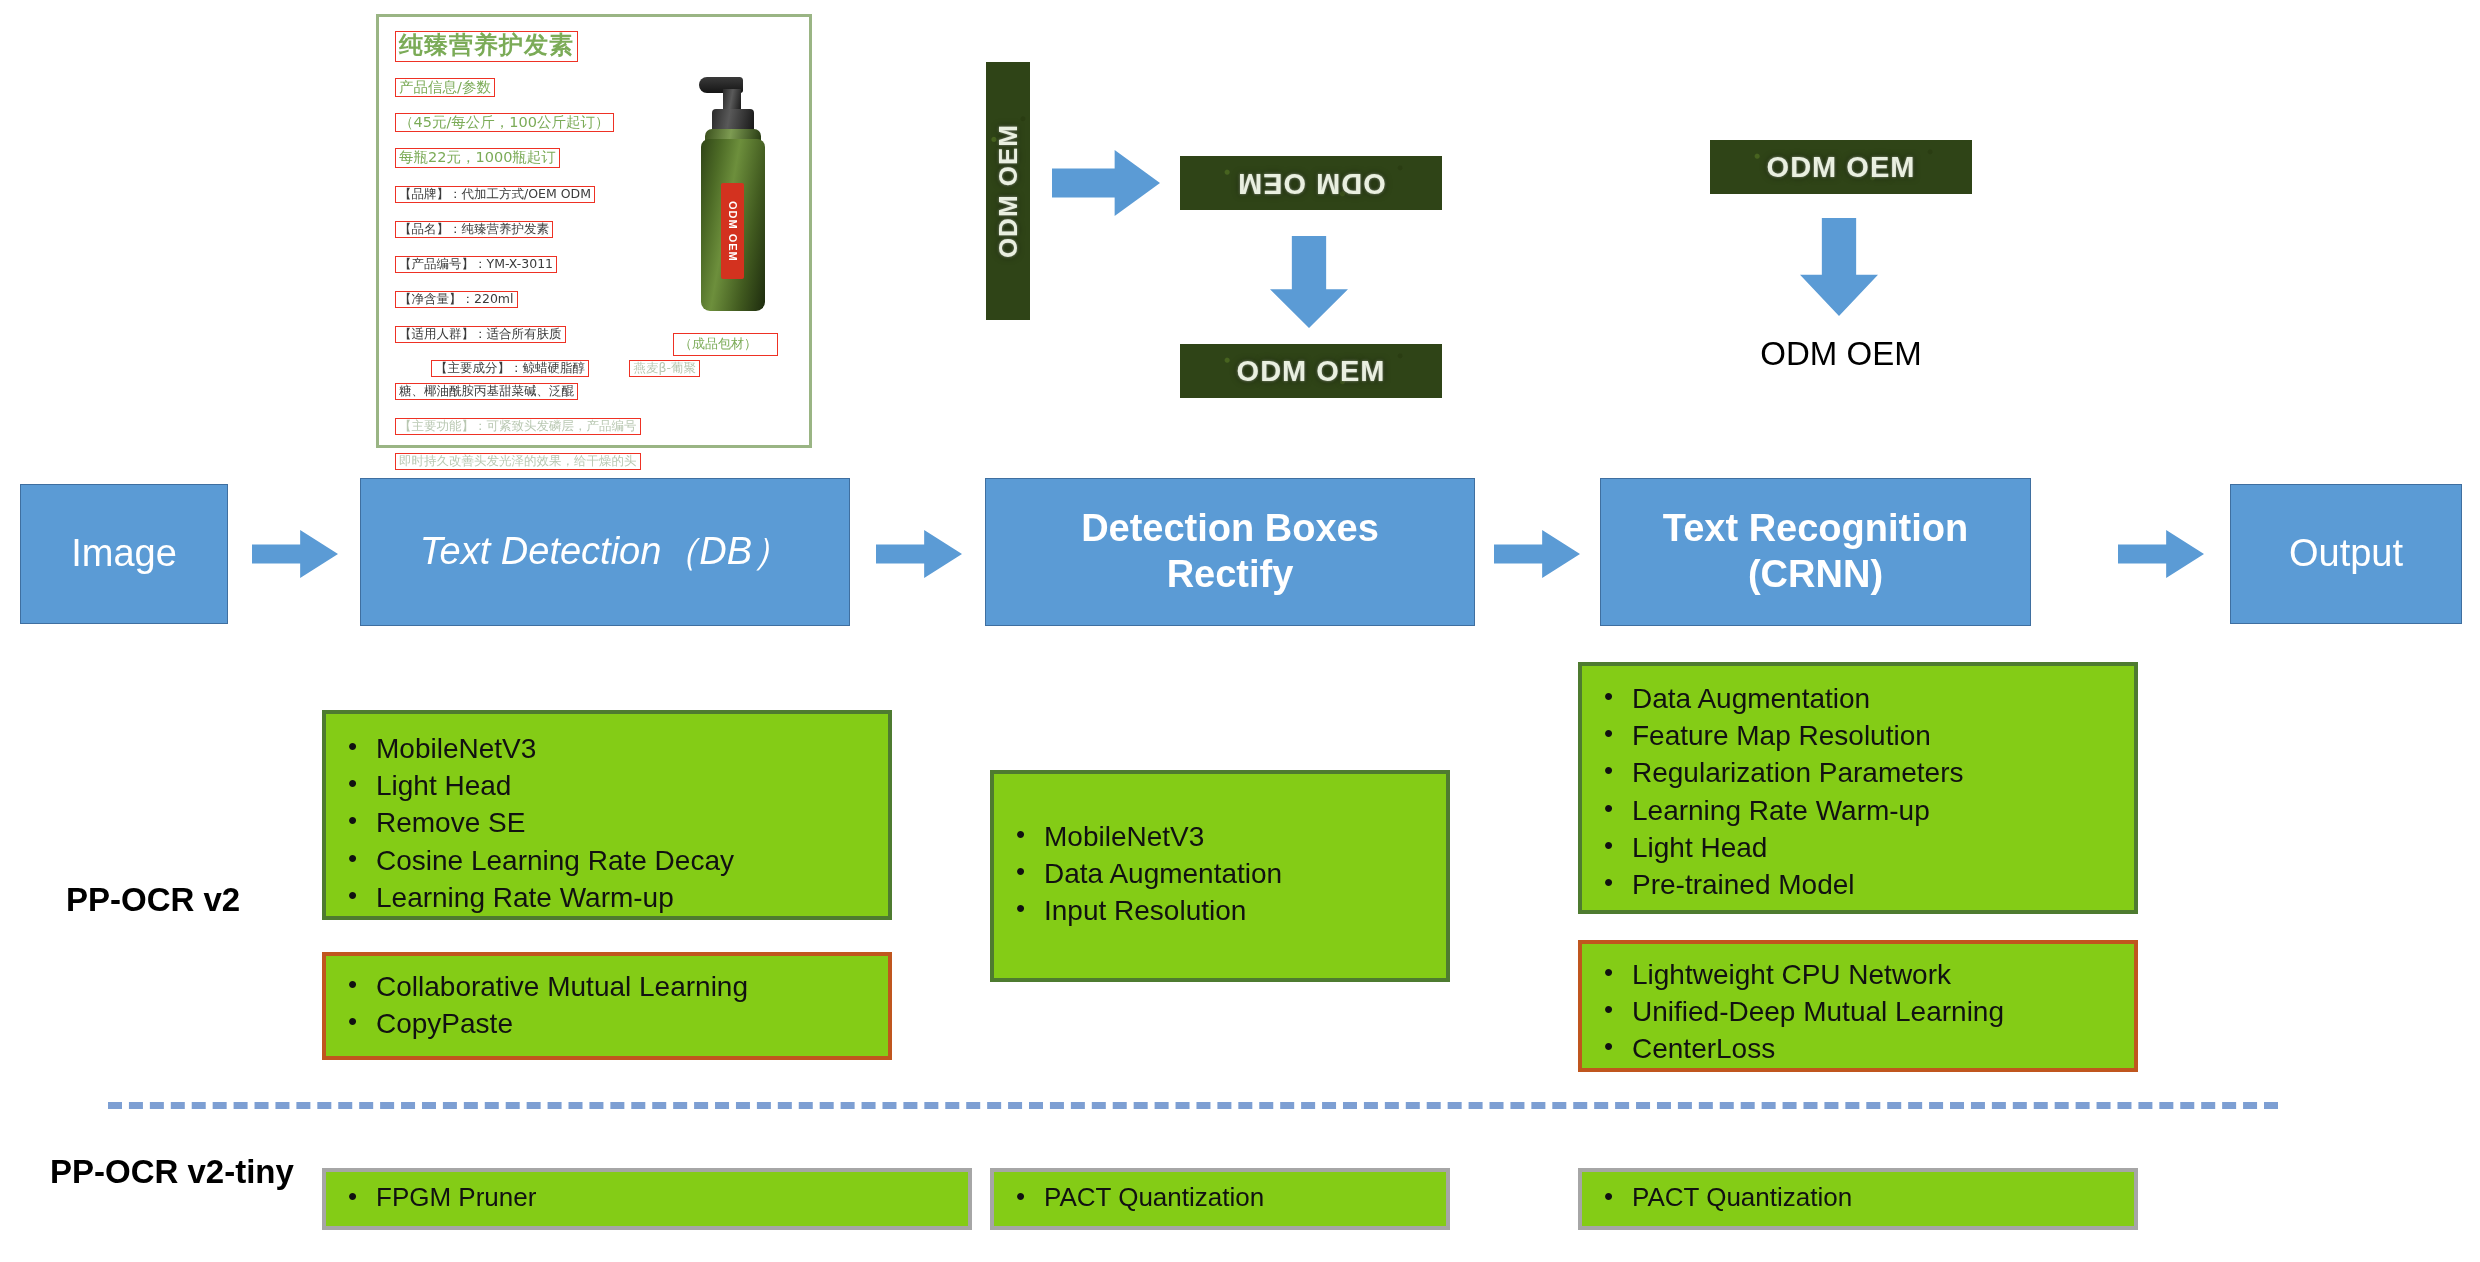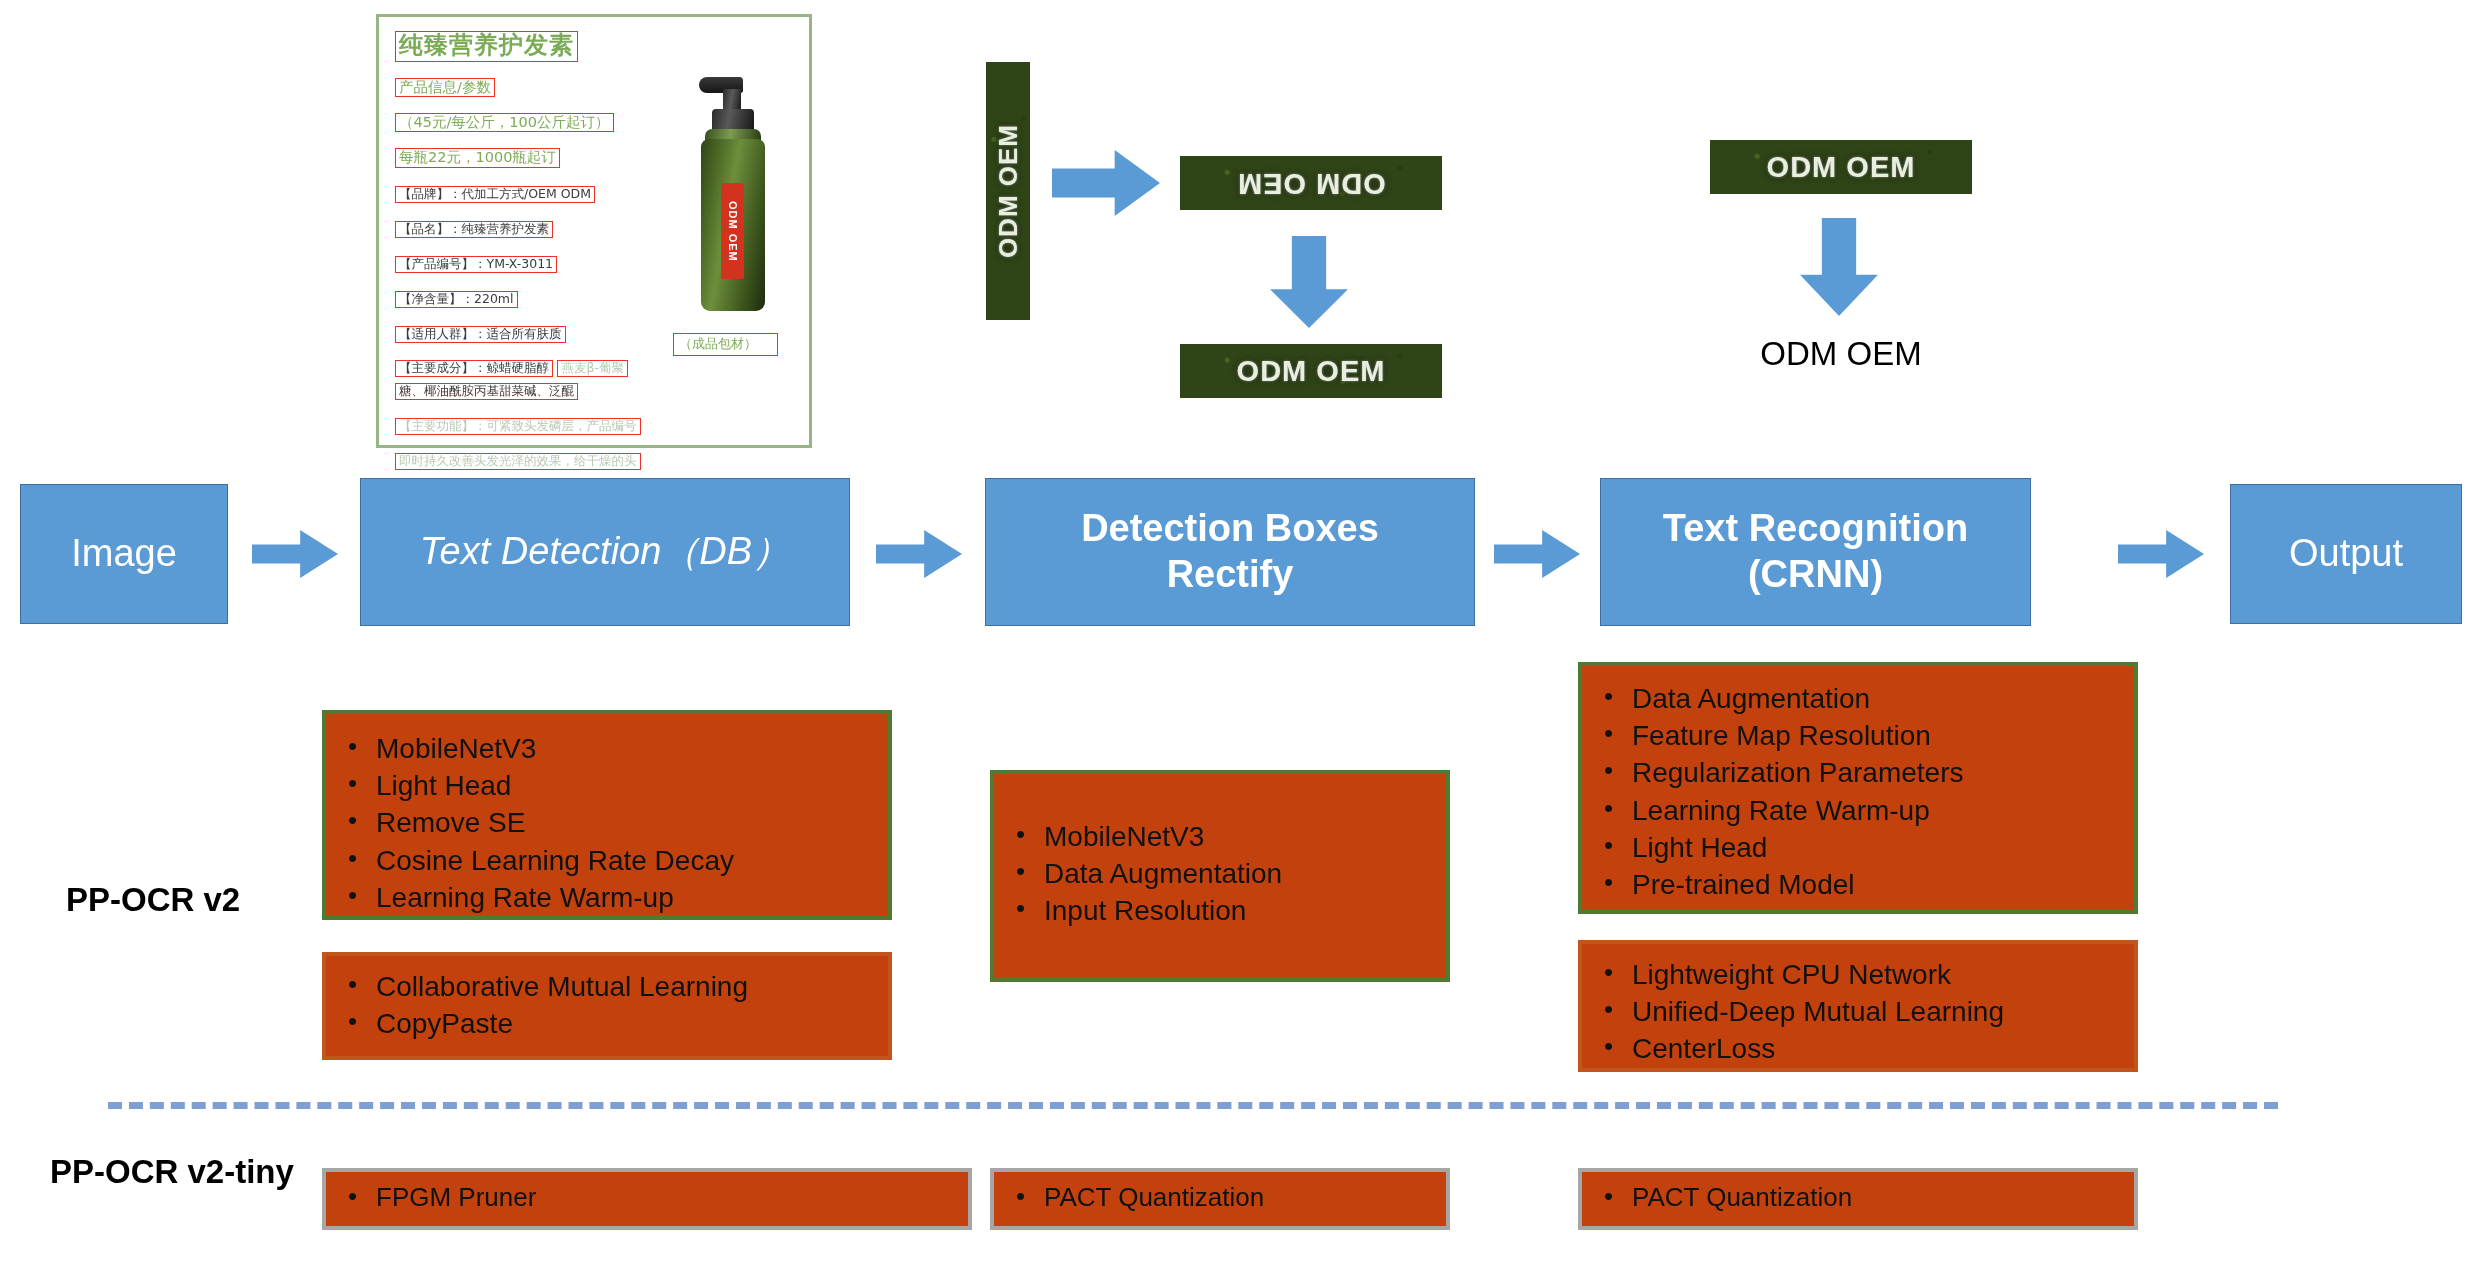--- a/index.html
+++ b/index.html
@@ -23,21 +23,21 @@
     color:#7bab57;white-space:nowrap;line-height:1.12;
     font-family:"DejaVu Sans",sans-serif;
   }
   .det-line.dark{color:#3b3b3b;}
   .det-line.faint{color:#b9c8b2;}
   .title-line{font-size:24px;font-weight:bold;letter-spacing:1px;padding-bottom:2px;}
   .s13{font-size:12.5px;}
   .s15{font-size:14.5px;}
 
   .row-inline{display:block;white-space:nowrap;margin-bottom:4px;}
-  .row-inline .det-line{margin-bottom:0;vertical-align:middle;}
+  .row-inline .det-line{margin-bottom:0;vertical-align:middle;margin-left:36px;}
 
   
   #bottle-wrap{position:absolute;left:302px;top:46px;width:104px;height:260px;}
   #bottle-body{
     position:absolute;left:20px;top:76px;width:64px;height:172px;
     background:linear-gradient(100deg,#2f4417 0%,#4d6b26 22%,#6d8f3c 42%,#415a1f 72%,#1d2b0e 100%);
     border-radius:8px 8px 9px 9px;
   }
   #bottle-shoulder{
     position:absolute;left:24px;top:66px;width:56px;height:16px;
@@ -136,21 +136,21 @@
   #box-recognition{left:1600px;top:478px;width:431px;height:148px;font-size:38px;font-weight:bold;}
   #box-output{left:2230px;top:484px;width:232px;height:140px;font-size:38px;}
   .pipe-arrow{background:#5b9bd5;clip-path:polygon(0% 30%,56% 30%,56% 0%,100% 50%,56% 100%,56% 70%,0% 70%);}
   #pa1{left:252px;top:530px;width:86px;height:48px;}
   #pa2{left:876px;top:530px;width:86px;height:48px;}
   #pa3{left:1494px;top:530px;width:86px;height:48px;}
   #pa4{left:2118px;top:530px;width:86px;height:48px;}
 
   
   .strat{
-    box-sizing:border-box;background:#c2410c;
+    box-sizing:border-box;background:#84cc16;
     font-family:"Liberation Sans",sans-serif;
   }
   .strat ul{margin:0;padding:0;list-style:none;}
   .strat li{
     position:relative;padding-left:42px;
     font-size:28px;line-height:1.33;color:#111;white-space:nowrap;
   }
   .strat li:before{
     content:"\2022";position:absolute;left:14px;top:-1px;font-size:26px;color:#111;
   }

